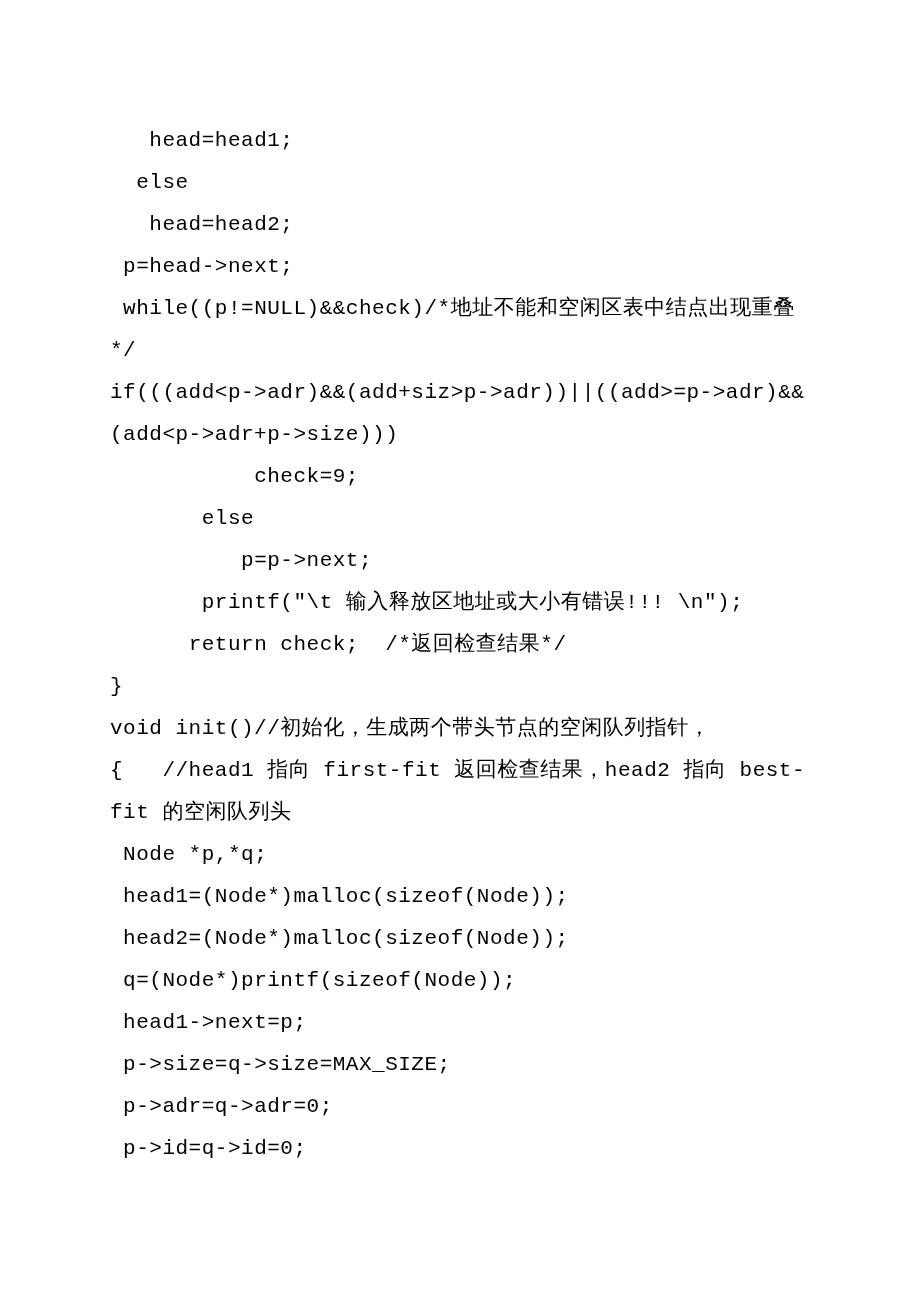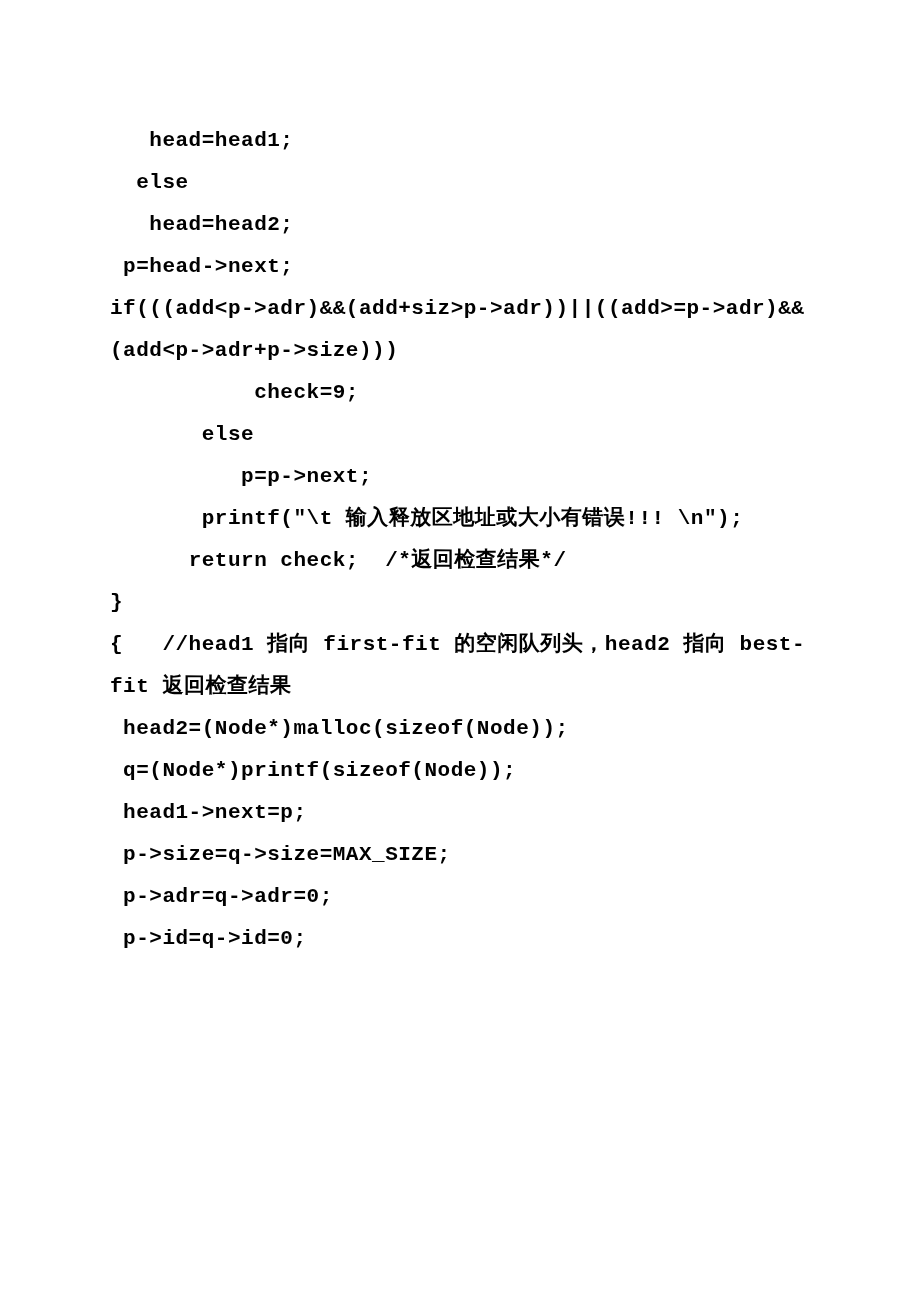--- a/index.html
+++ b/index.html
@@ -12,40 +12,43 @@
     color: #000000;
     width: 920px;
   }
   .page {
     padding: 120px 110px 60px 110px;
   }
   .code-line {
     white-space: pre-wrap;
     word-break: break-all;
     letter-spacing: 0.5px;
-    font-weight: bold;
   }
 </style>
 </head>
 <body>
 
 <div class="page">
   <div class="code-line">   head=head1;</div>
   <div class="code-line">  else</div>
   <div class="code-line">   head=head2;</div>
   <div class="code-line"> p=head-&gt;next;</div>
+  <div class="code-line"> while((p!=NULL)&amp;&amp;check)/*地址不能和空闲区表中结点出现重叠*/</div>
   <div class="code-line"></div>
   <div class="code-line">if(((add&lt;p-&gt;adr)&amp;&amp;(add+siz&gt;p-&gt;adr))||((add&gt;=p-&gt;adr)&amp;&amp;(add&lt;p-&gt;adr+p-&gt;size)))</div>
   <div class="code-line">           check=9;</div>
   <div class="code-line">       else</div>
   <div class="code-line">          p=p-&gt;next;</div>
   <div class="code-line">       printf("\t 输入释放区地址或大小有错误!!! \n");</div>
   <div class="code-line">      return check;  /*返回检查结果*/</div>
   <div class="code-line">}</div>
   <div class="code-line"></div>
-  <div class="code-line">{   //head1 指向 first-fit 的空闲队列头，head2 指向 best-fit 返回检查结果</div>
+  <div class="code-line">void init()//初始化，生成两个带头节点的空闲队列指针，</div>
+  <div class="code-line">{   //head1 指向 first-fit 返回检查结果，head2 指向 best-fit 的空闲队列头</div>
+  <div class="code-line"> Node *p,*q;</div>
+  <div class="code-line"> head1=(Node*)malloc(sizeof(Node));</div>
   <div class="code-line"> head2=(Node*)malloc(sizeof(Node));</div>
   <div class="code-line"> q=(Node*)printf(sizeof(Node));</div>
   <div class="code-line"> head1-&gt;next=p;</div>
   <div class="code-line"> p-&gt;size=q-&gt;size=MAX_SIZE;</div>
   <div class="code-line"> p-&gt;adr=q-&gt;adr=0;</div>
   <div class="code-line"> p-&gt;id=q-&gt;id=0;</div>
 </div>
 
 </body></html>

